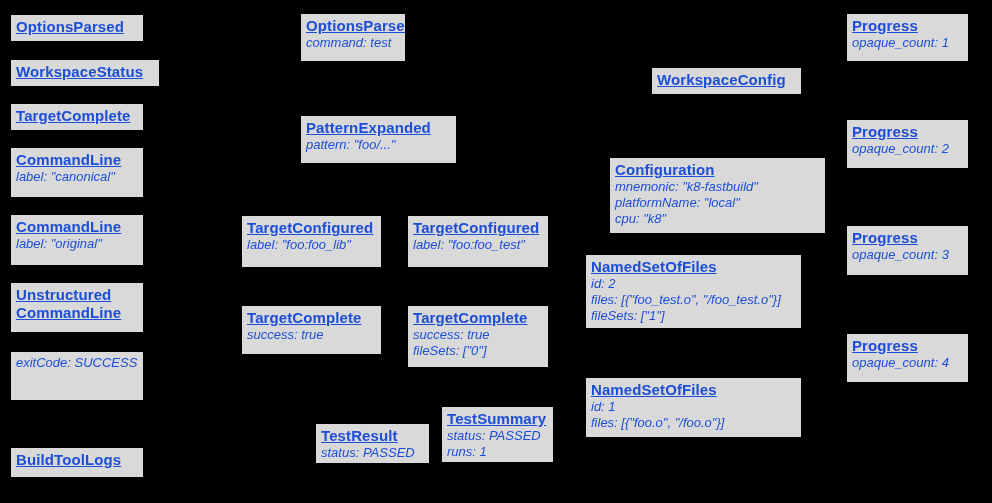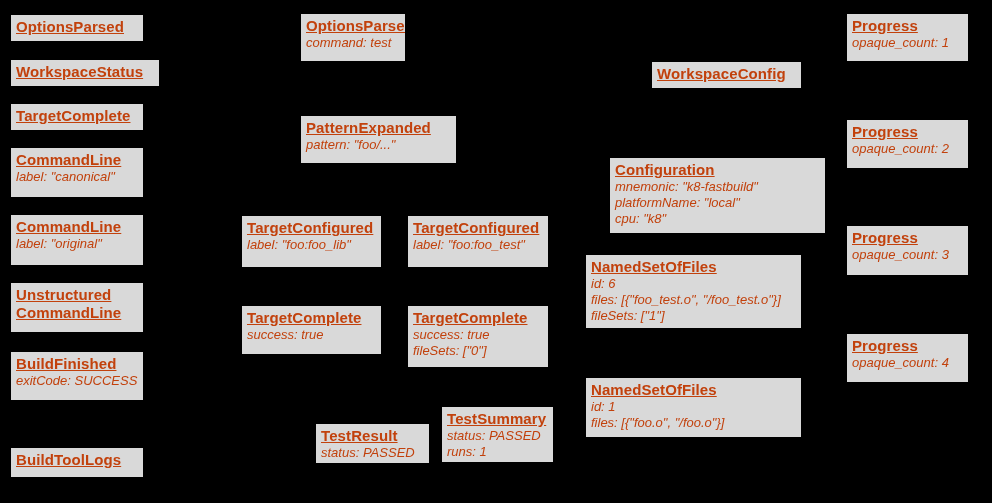--- a/index.html
+++ b/index.html
@@ -13,21 +13,21 @@
     height: 503px;
     background: #000000;
     overflow: hidden;
     font-family: "Liberation Sans", sans-serif;
   }
   .box {
     position: absolute;
     box-sizing: border-box;
     background: #d9d9d9;
     border: 1.5px solid #000000;
-    color: #c2410c;
+    color: #1d4ed8;
     padding: 3px 5px 2px 5px;
     overflow: hidden;
   }
   .box .t {
     font-size: 15px;
     line-height: 18px;
     font-weight: bold;
     text-decoration: underline;
     white-space: nowrap;
     letter-spacing: 0.1px;
@@ -65,21 +65,20 @@
     <div class="t">CommandLine</div>
     <div class="l">label: "original"</div>
   </div>
 
   <div class="box" style="left:10px;top:282px;width:134px;height:51px">
     <div class="t">Unstructured</div>
     <div class="t">CommandLine</div>
   </div>
 
   <div class="box" style="left:10px;top:351px;width:134px;height:50px">
-    <div class="t">BuildFinished</div>
     <div class="l">exitCode: SUCCESS</div>
   </div>
 
   <div class="box" style="left:10px;top:447px;width:134px;height:31px">
     <div class="t">BuildToolLogs</div>
   </div>
 
 
   <div class="box" style="left:300px;top:13px;width:106px;height:49px">
     <div class="t">OptionsParsed</div>
@@ -116,34 +115,34 @@
     <div class="t">TestResult</div>
     <div class="l">status: PASSED</div>
   </div>
 
   <div class="box" style="left:441px;top:406px;width:113px;height:57px">
     <div class="t">TestSummary</div>
     <div class="l">status: PASSED</div>
     <div class="l">runs: 1</div>
   </div>
 
-  <div class="box" style="left:651px;top:61px;width:151px;height:28px">
+  <div class="box" style="left:651px;top:67px;width:151px;height:28px">
     <div class="t">WorkspaceConfig</div>
   </div>
 
   <div class="box" style="left:609px;top:157px;width:217px;height:77px">
     <div class="t">Configuration</div>
     <div class="l">mnemonic: "k8-fastbuild"</div>
     <div class="l">platformName: "local"</div>
     <div class="l">cpu: "k8"</div>
   </div>
 
   <div class="box" style="left:585px;top:254px;width:217px;height:75px">
     <div class="t">NamedSetOfFiles</div>
-    <div class="l">id: 6</div>
+    <div class="l">id: 2</div>
     <div class="l">files: [{"foo_test.o", "/foo_test.o"}]</div>
     <div class="l">fileSets: ["1"]</div>
   </div>
 
   <div class="box" style="left:585px;top:377px;width:217px;height:61px">
     <div class="t">NamedSetOfFiles</div>
     <div class="l">id: 1</div>
     <div class="l">files: [{"foo.o", "/foo.o"}]</div>
   </div>
 

